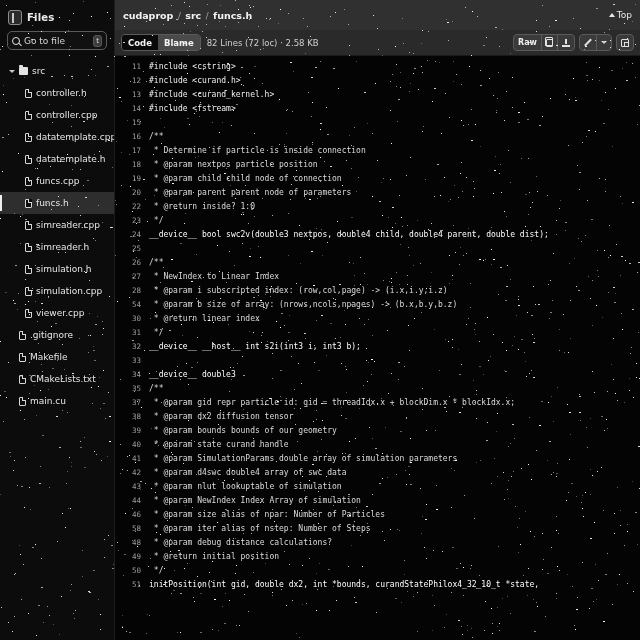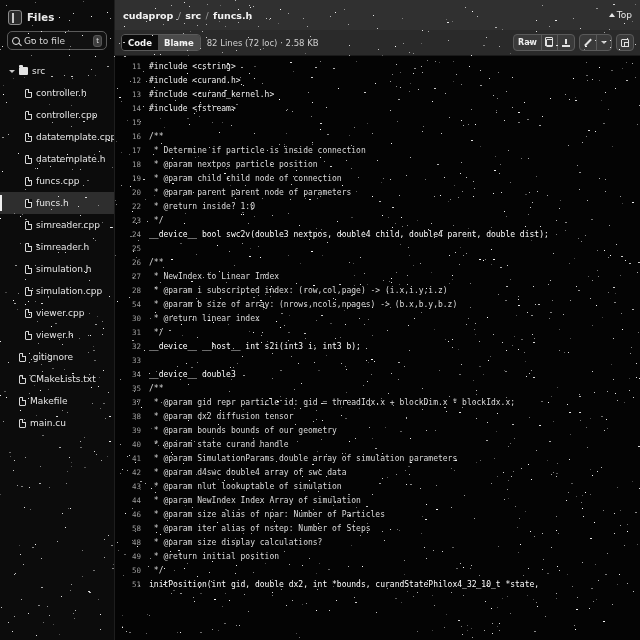--- a/index.html
+++ b/index.html
@@ -513,39 +513,34 @@
         <div class="tree-row indent-1">
           <span class="tw"></span>
           <span class="file-ico"></span>
           <span class="tree-label">simulation.cpp</span>
         </div>
         <div class="tree-row indent-1">
           <span class="tw"></span>
           <span class="file-ico"></span>
           <span class="tree-label">viewer.cpp</span>
         </div>
-        <div class="tree-row indent-1">
-          <span class="tw"></span>
-          <span class="file-ico"></span>
-          <span class="tree-label">viewer.h</span>
-        </div>
         <div class="tree-row">
           <span class="tw"></span>
           <span class="file-ico"></span>
           <span class="tree-label">.gitignore</span>
         </div>
         <div class="tree-row">
           <span class="tw"></span>
           <span class="file-ico"></span>
-          <span class="tree-label">CMakeLists.txt</span>
+          <span class="tree-label">Makefile</span>
         </div>
         <div class="tree-row">
           <span class="tw"></span>
           <span class="file-ico"></span>
-          <span class="tree-label">Makefile</span>
+          <span class="tree-label">CMakeLists.txt</span>
         </div>
         <div class="tree-row">
           <span class="tw"></span>
           <span class="file-ico"></span>
           <span class="tree-label">main.cu</span>
         </div>
       </div>
   </div>
 
   <div class="main">
@@ -625,21 +620,21 @@
         <div class="code-line"><span class="ln">37</span><span class="lc cmt"> * @param gid repr particle id: gid = threadIdx.x + blockDim.x * blockIdx.x;</span></div>
         <div class="code-line"><span class="ln">38</span><span class="lc cmt"> * @param dx2 diffusion tensor</span></div>
         <div class="code-line"><span class="ln">39</span><span class="lc cmt"> * @param bounds bounds of our geometry</span></div>
         <div class="code-line"><span class="ln">40</span><span class="lc cmt"> * @param state curand handle</span></div>
         <div class="code-line"><span class="ln">41</span><span class="lc cmt"> * @param SimulationParams double array of simulation parameters</span></div>
         <div class="code-line"><span class="ln">42</span><span class="lc cmt"> * @param d4swc double4 array of swc data</span></div>
         <div class="code-line"><span class="ln">43</span><span class="lc cmt"> * @param nlut lookuptable of simulation</span></div>
         <div class="code-line"><span class="ln">44</span><span class="lc cmt"> * @param NewIndex Index Array of simulation</span></div>
         <div class="code-line"><span class="ln">46</span><span class="lc cmt"> * @param size alias of npar: Number of Particles</span></div>
         <div class="code-line"><span class="ln">58</span><span class="lc cmt"> * @param iter alias of nstep: Number of Steps</span></div>
-        <div class="code-line"><span class="ln">48</span><span class="lc cmt"> * @param size display calculations?</span></div>
+        <div class="code-line"><span class="ln">48</span><span class="lc cmt"> * @param debug distance calculations?</span></div>
         <div class="code-line"><span class="ln">49</span><span class="lc cmt"> * @return initial position</span></div>
         <div class="code-line"><span class="ln">50</span><span class="lc cmt"> */</span></div>
         <div class="code-line"><span class="ln">51</span><span class="lc decl">initPosition(int gid, double dx2, int *bounds, curandStatePhilox4_32_10_t *state,</span></div>
       </div>
   </div>
 
   <div id="noise">
       <i style="left: 41px; top: 558px; opacity: 0.72;"></i>
       <i style="left: 428px; top: 229px; opacity: 0.84;"></i>
       <i style="left: 117px; top: 301px; opacity: 0.95;"></i>

